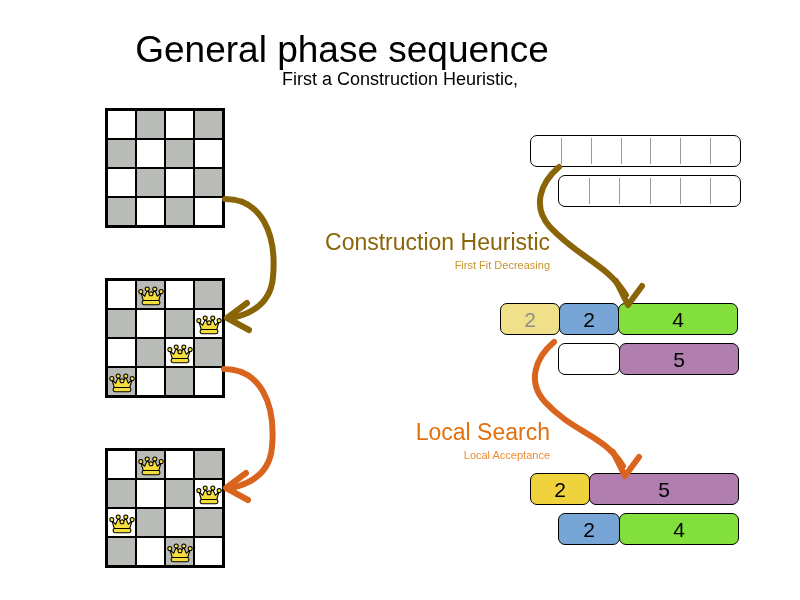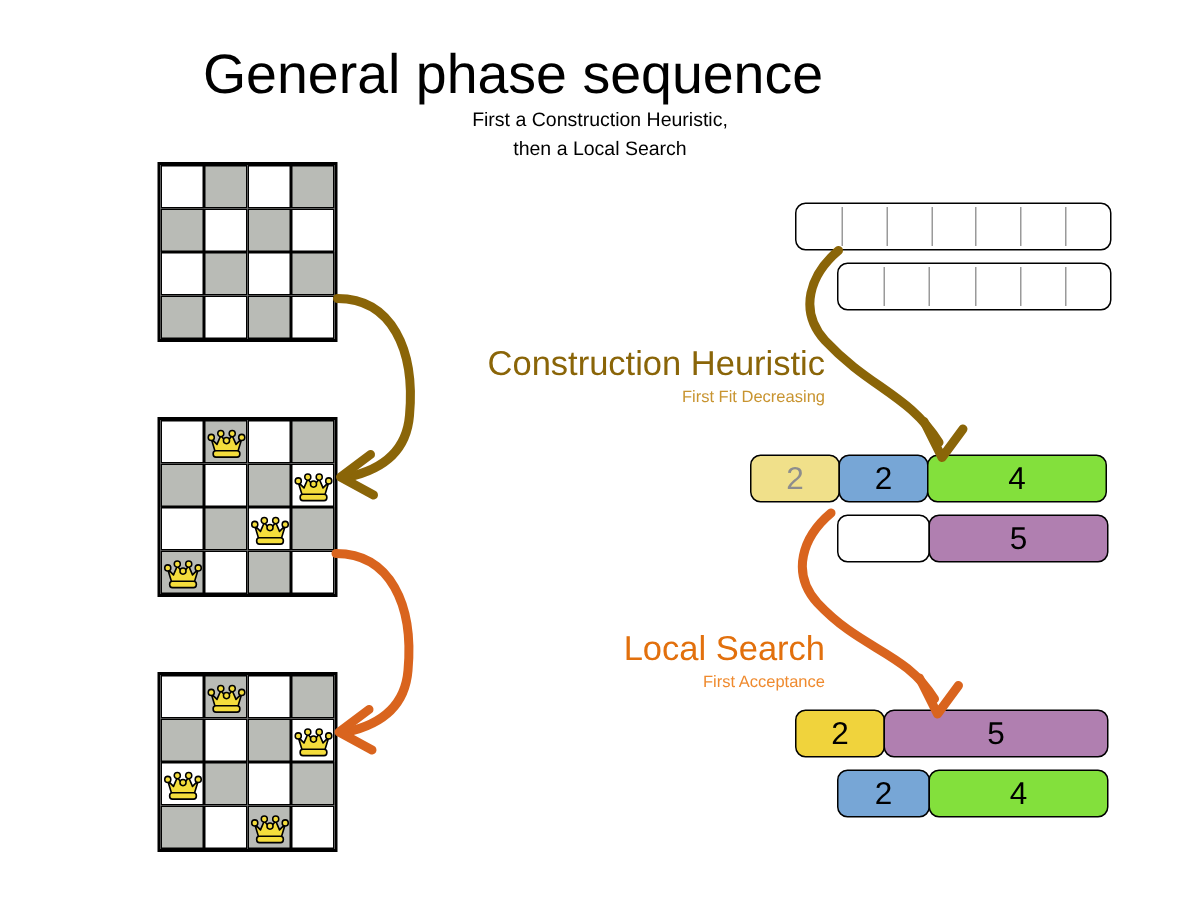--- a/index.html
+++ b/index.html
@@ -27,21 +27,21 @@
     line-height: 44px;
     font-weight: normal;
     color: #000;
   }
   #subtitle {
     position: absolute;
     left: 0;
     top: 70px;
     width: 800px;
     text-align: center;
-    font-size: 13px;
+    font-size: 18px;
     line-height: 19px;
     color: #000;
   }
 
   
   .board {
     position: absolute;
     width: 120px;
     height: 120px;
     box-sizing: border-box;
@@ -146,21 +146,20 @@
   #arrow-left-2 { left: 212px; top: 355px; }
   #arrow-right-1 { left: 528px; top: 155px; }
   #arrow-right-2 { left: 523px; top: 330px; }
 </style>
 </head>
 <body>
 
 <div id="title">General phase sequence</div>
 <div id="subtitle">
   <div>First a Construction Heuristic,</div>
-  <div>then a Local Search</div>
 </div>
 
 <div class="board" id="board-empty">
     <div class="cell"></div>
     <div class="cell dark"></div>
     <div class="cell"></div>
     <div class="cell dark"></div>
     <div class="cell dark"></div>
     <div class="cell"></div>
     <div class="cell dark"></div>
@@ -290,21 +289,21 @@
     </div>
     <div class="cell"></div>
   </div>
 
 <div class="phase-label" id="phase-construction">
   <div class="phase-name">Construction Heuristic</div>
   <div class="phase-algo">First Fit Decreasing</div>
 </div>
 <div class="phase-label" id="phase-local">
   <div class="phase-name">Local Search</div>
-  <div class="phase-algo">First Acceptance</div>
+  <div class="phase-algo">Local Acceptance</div>
 </div>
 
 <div class="bar" id="bar-empty-1">
     <div class="seg empty-cells" style="flex: 1 1 auto;">
       <div class="divider" style="left: 14.2857%;"></div>
       <div class="divider" style="left: 28.5714%;"></div>
       <div class="divider" style="left: 42.8571%;"></div>
       <div class="divider" style="left: 57.1429%;"></div>
       <div class="divider" style="left: 71.4286%;"></div>
       <div class="divider" style="left: 85.7143%;"></div>

